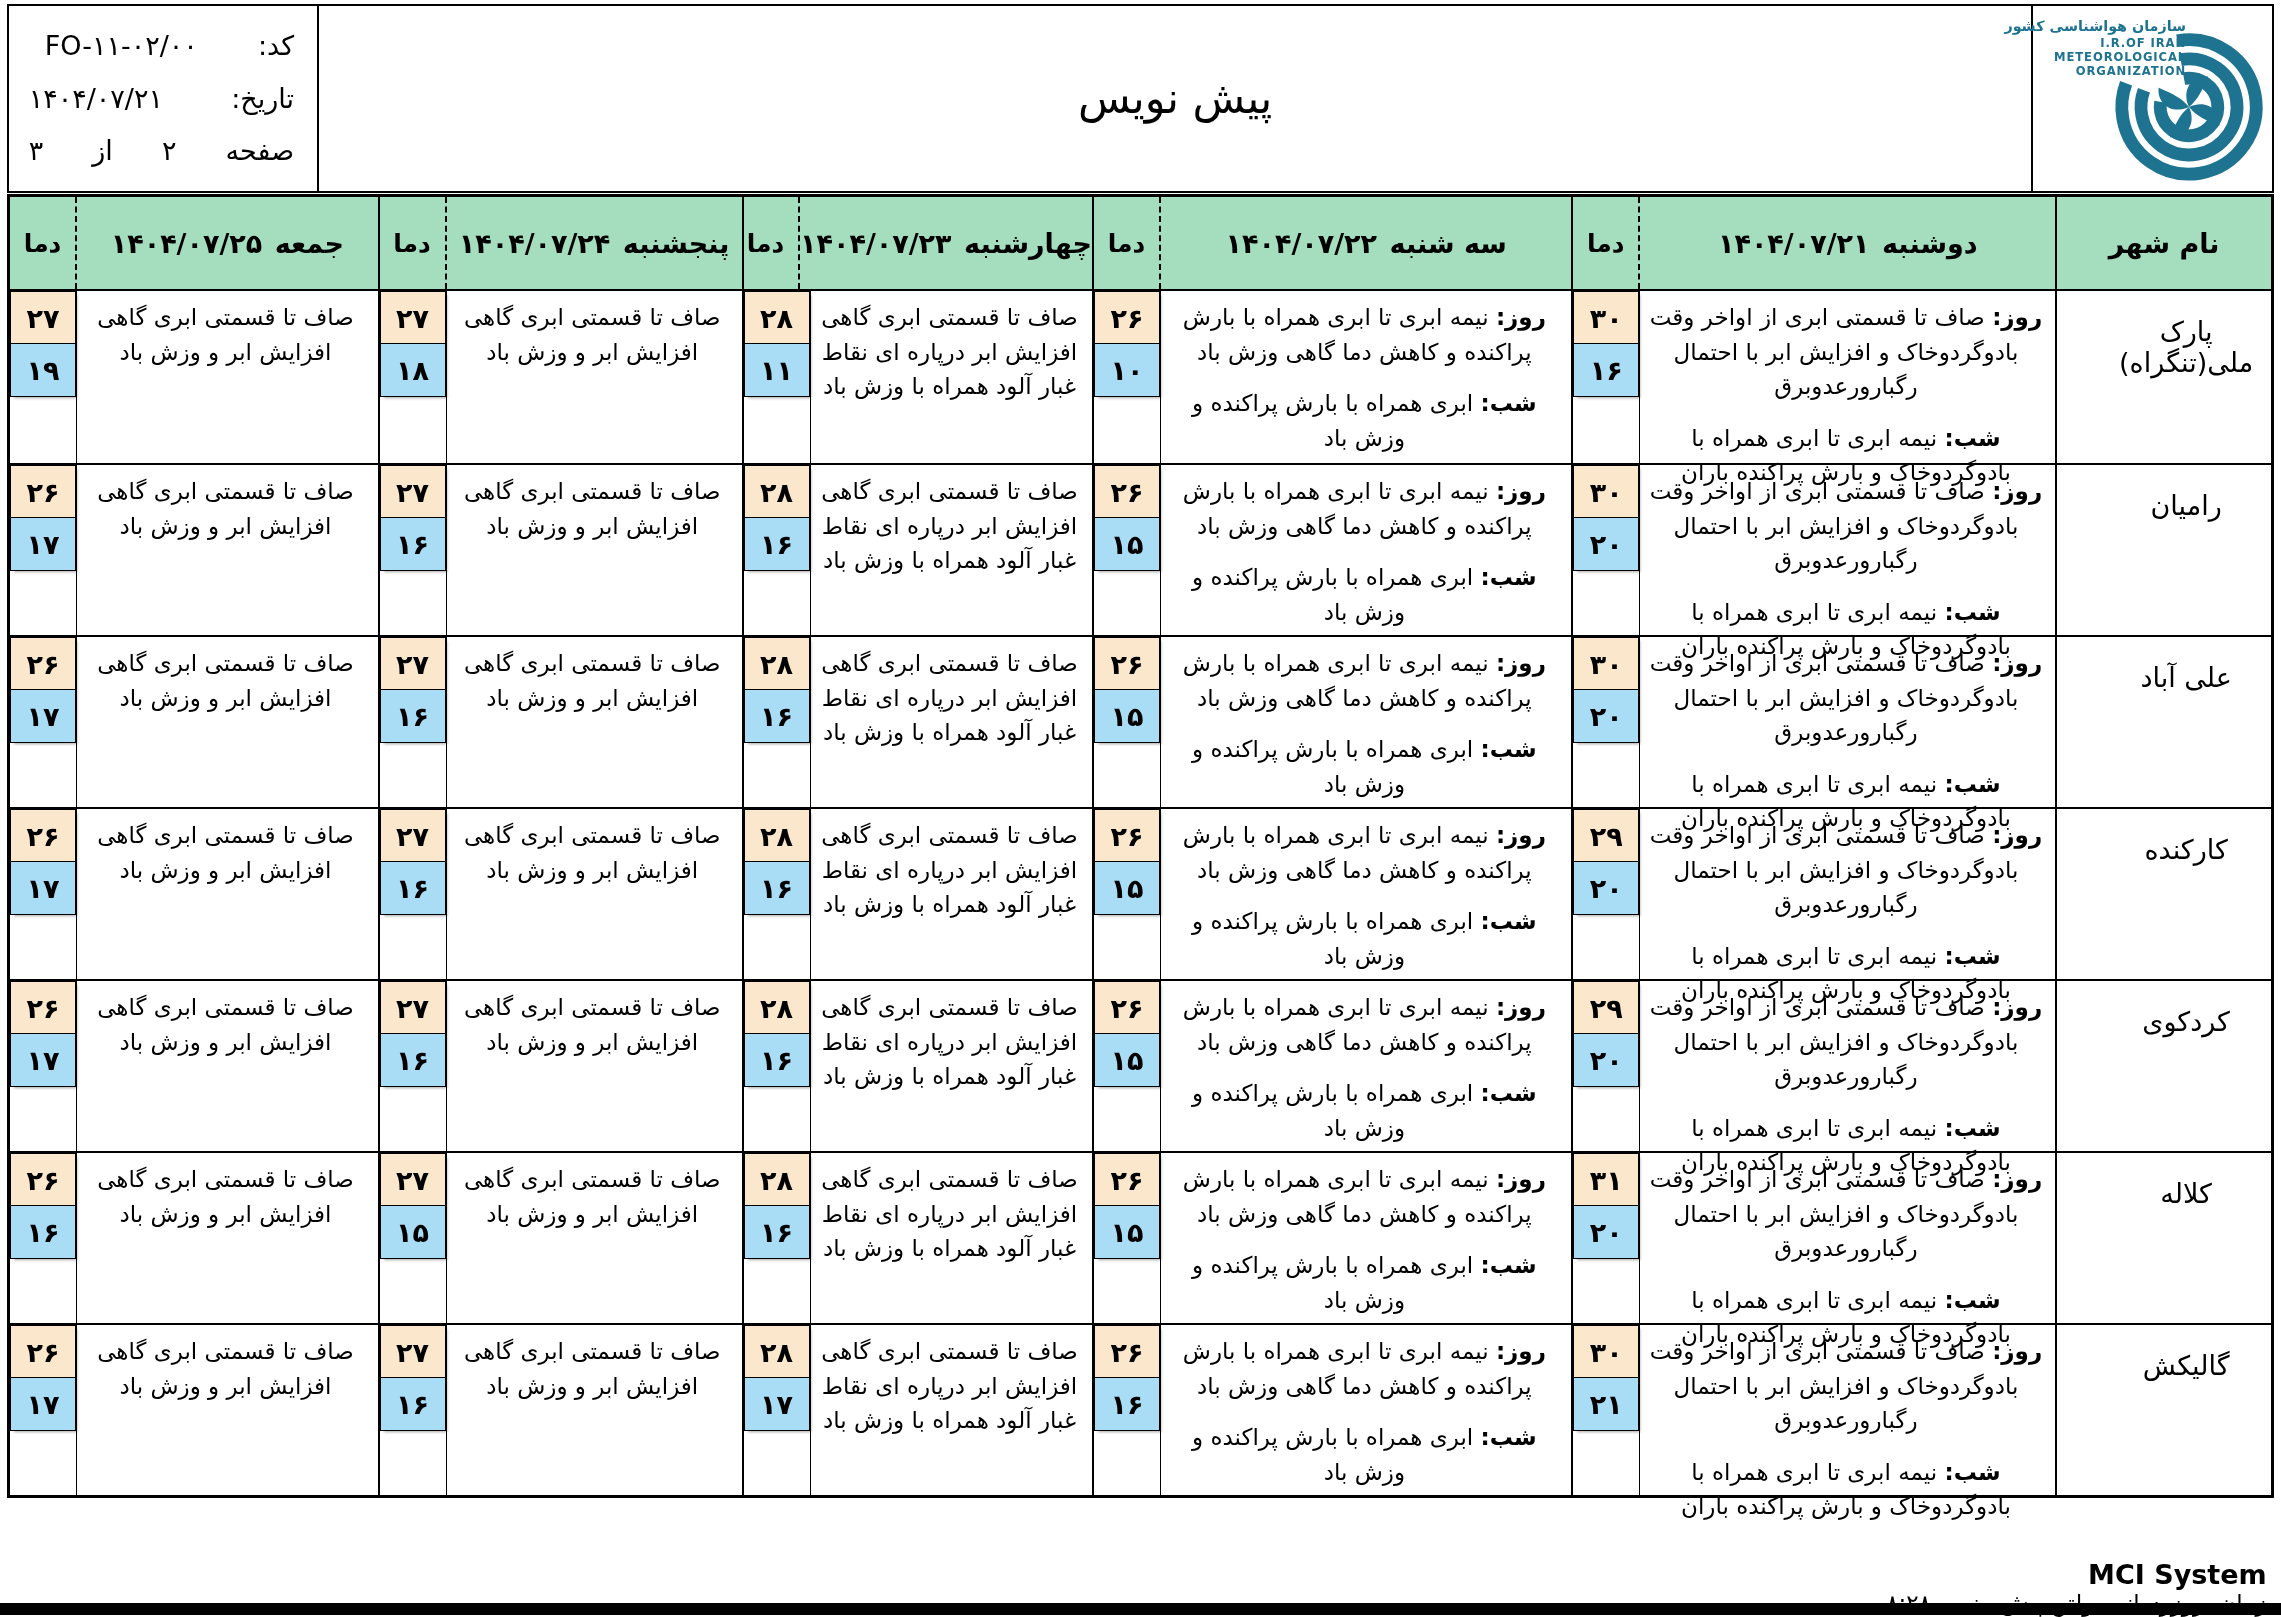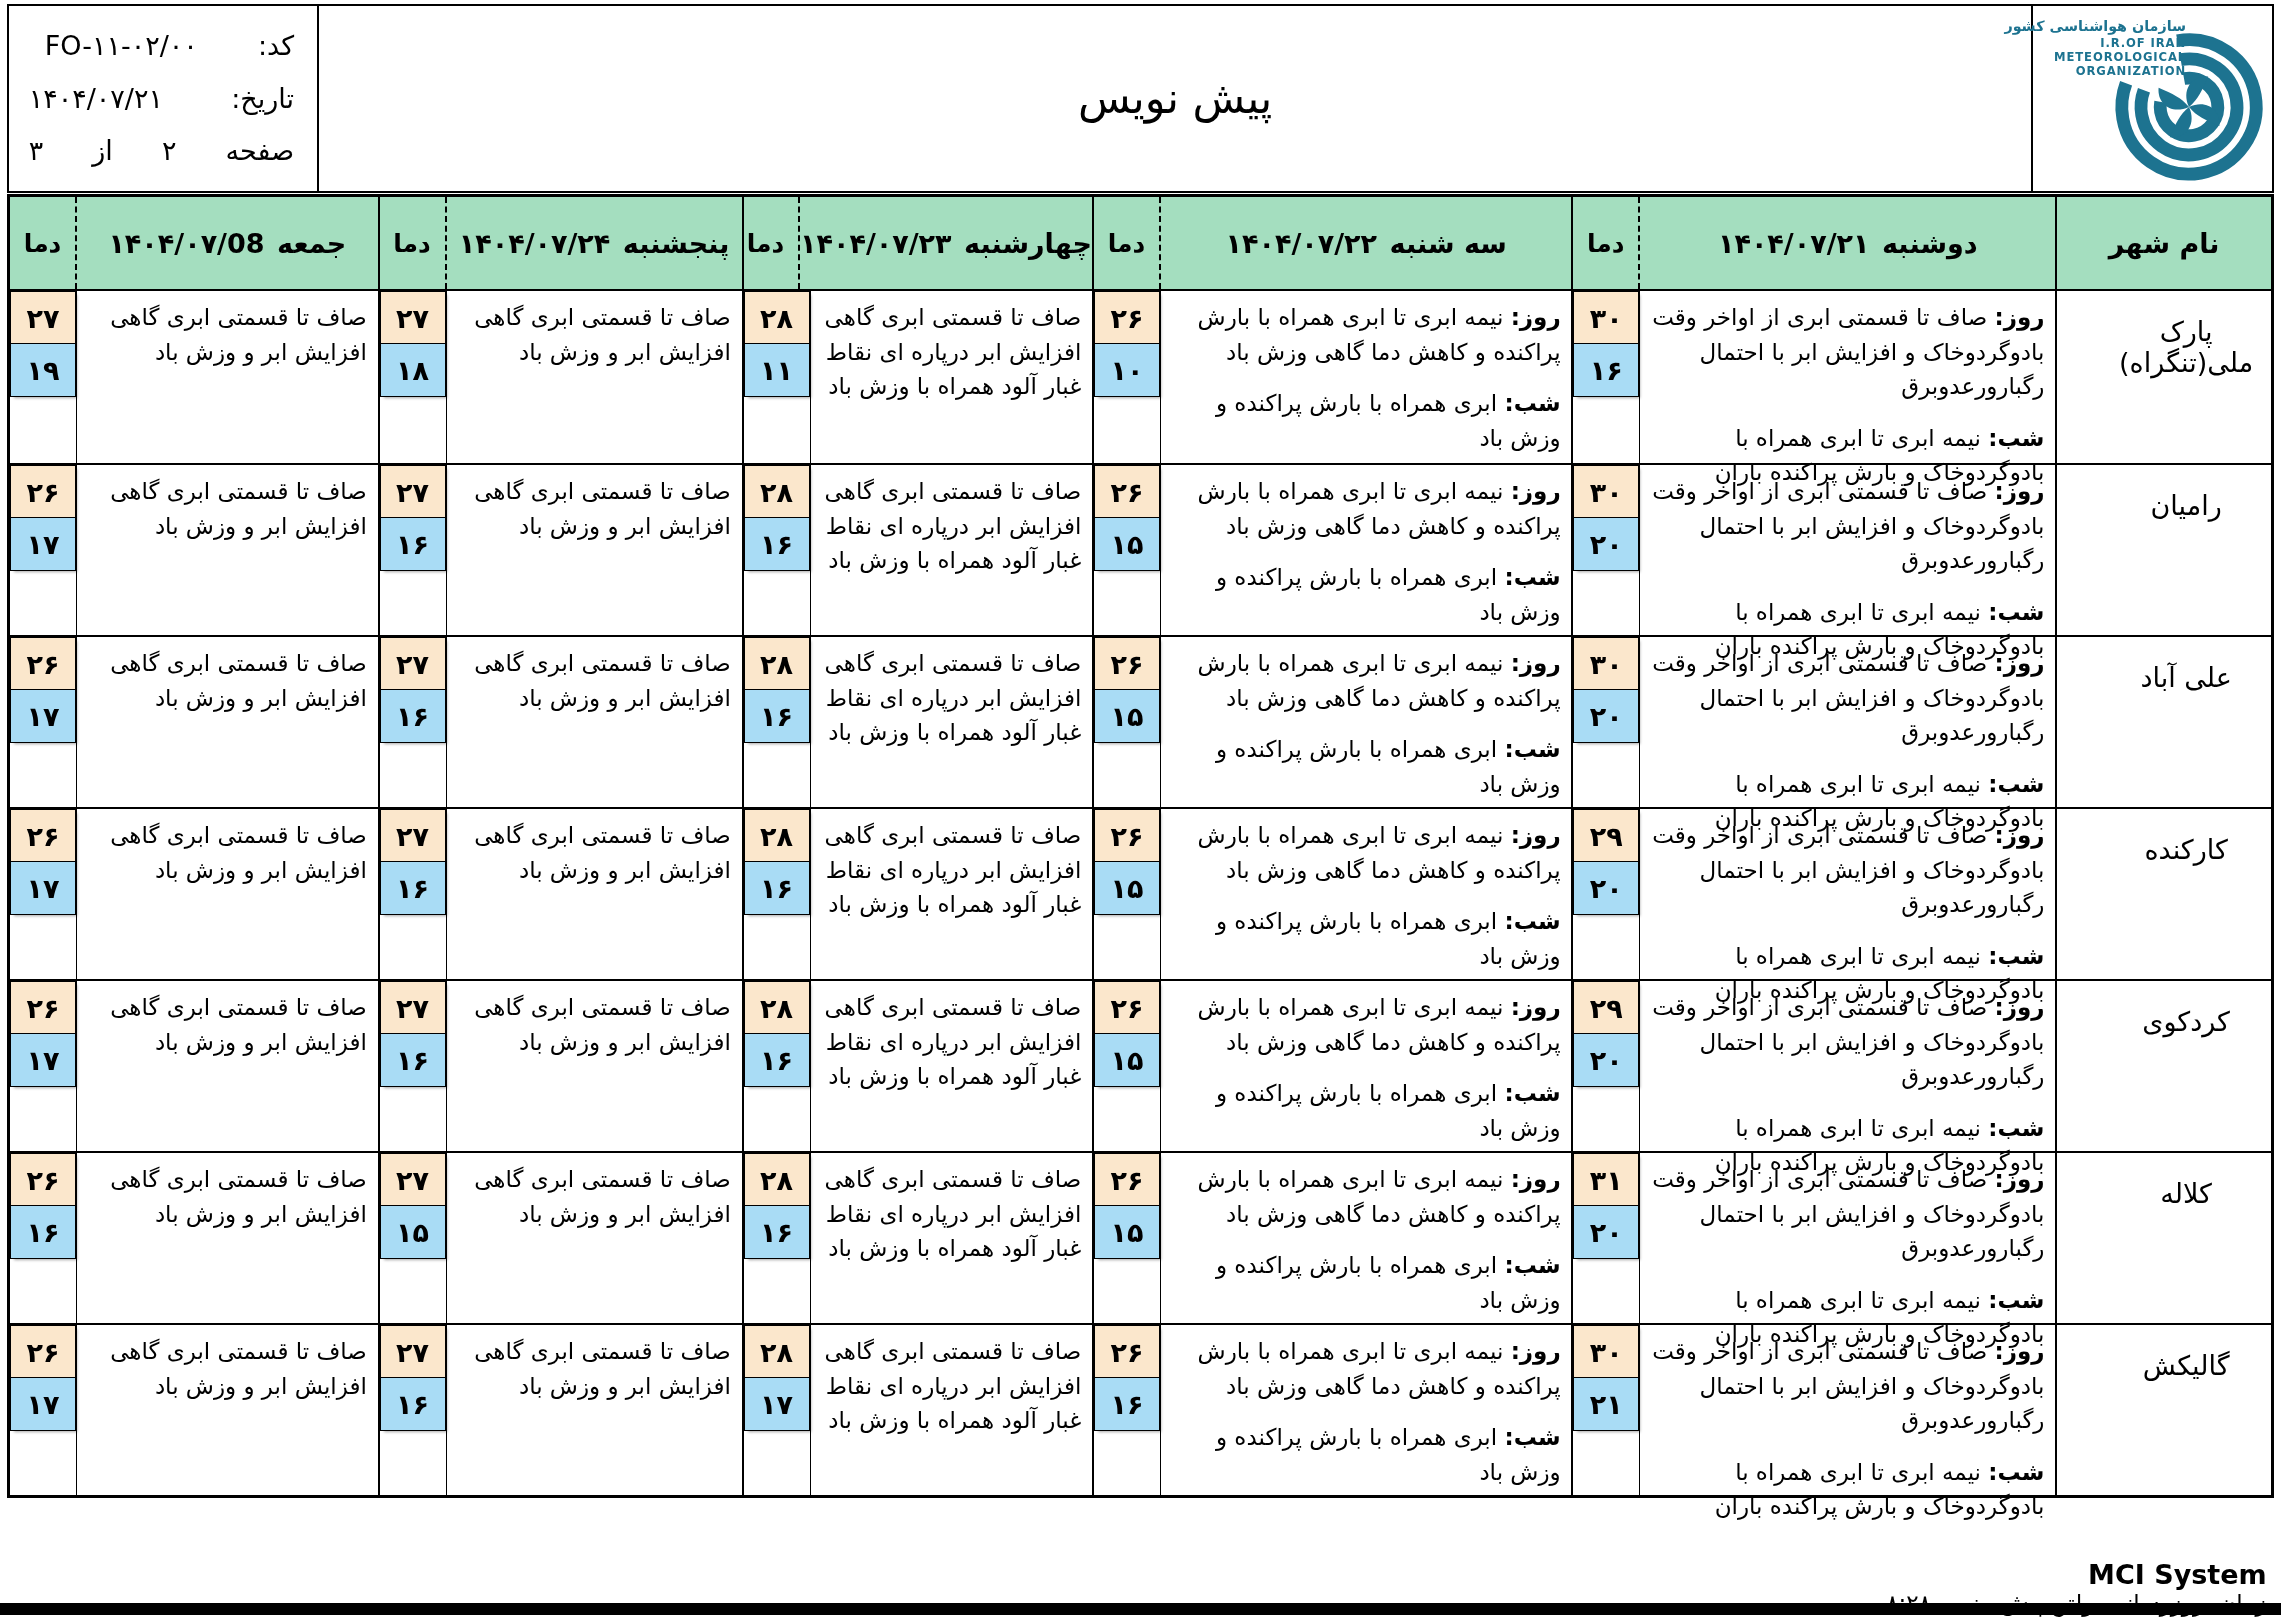--- a/index.html
+++ b/index.html
@@ -45,21 +45,21 @@
               font-size:27px; font-weight:bold; direction:rtl; }
   .temp-col { width:67px; flex:0 0 67px; }
   .th-temp { display:flex; align-items:center; justify-content:center;
              font-size:25px; font-weight:bold; border-right:2.7px dashed #000;text-align:right; }
   .d-temp { border-right:1.8px solid #000; }
 
   .d-city { text-align:center; padding-top:25px; font-size:27px;padding-left:44px; }
 
   .fc-text { flex:1; padding:9px 10.7px 5.3px 7.1px; font-size:23px; line-height:1.5;
              text-align:right; direction:rtl; }
-  .fc-p { margin:0; }
+  .fc-p { margin:0;text-align:center; }
   .fc-p.night { margin-top:17px; }
 
   .tstack { width:100%; box-shadow:2.7px 2.7px 2.7px -0.9px rgba(0,0,0,0.35); }
   .tbox { width:100%; height:54px; border:1.8px solid #000; display:flex; align-items:center;
           justify-content:center; font-size:27px; font-weight:bold; }
   .tbox.max { background:var(--max-bg,#fbe7cc); }
   .tbox.min { background:var(--min-bg,#a9dcf5); margin-top:-1.8px; }
 
   
   .footer { position:absolute; left:18px; right:14.3px; top:1559px; height:43px;
@@ -148,21 +148,21 @@
         <div class="day-name">
           <span>پنجشنبه</span>
           <span>۱۴۰۴/۰۷/۲۴</span>
         </div>
         <div class="temp-col th-temp">دما</div>
       </div>
 
       <div class="group g4">
         <div class="day-name">
           <span>جمعه</span>
-          <span>۱۴۰۴/۰۷/08</span>
+          <span>۱۴۰۴/۰۷/۲۵</span>
         </div>
         <div class="temp-col th-temp">دما</div>
       </div>
     </div>
 
   <div class="trow drow">
         <div class="city-col d-city">پارک ملی(تنگراه)</div>
         <div class="group g0">
             <div class="fc-text">
             <p class="fc-p"><b>روز:</b> <span>صاف تا قسمتی ابری از اواخر وقت بادوگردوخاک و افزایش ابر با احتمال رگبارورعدوبرق</span></p>

